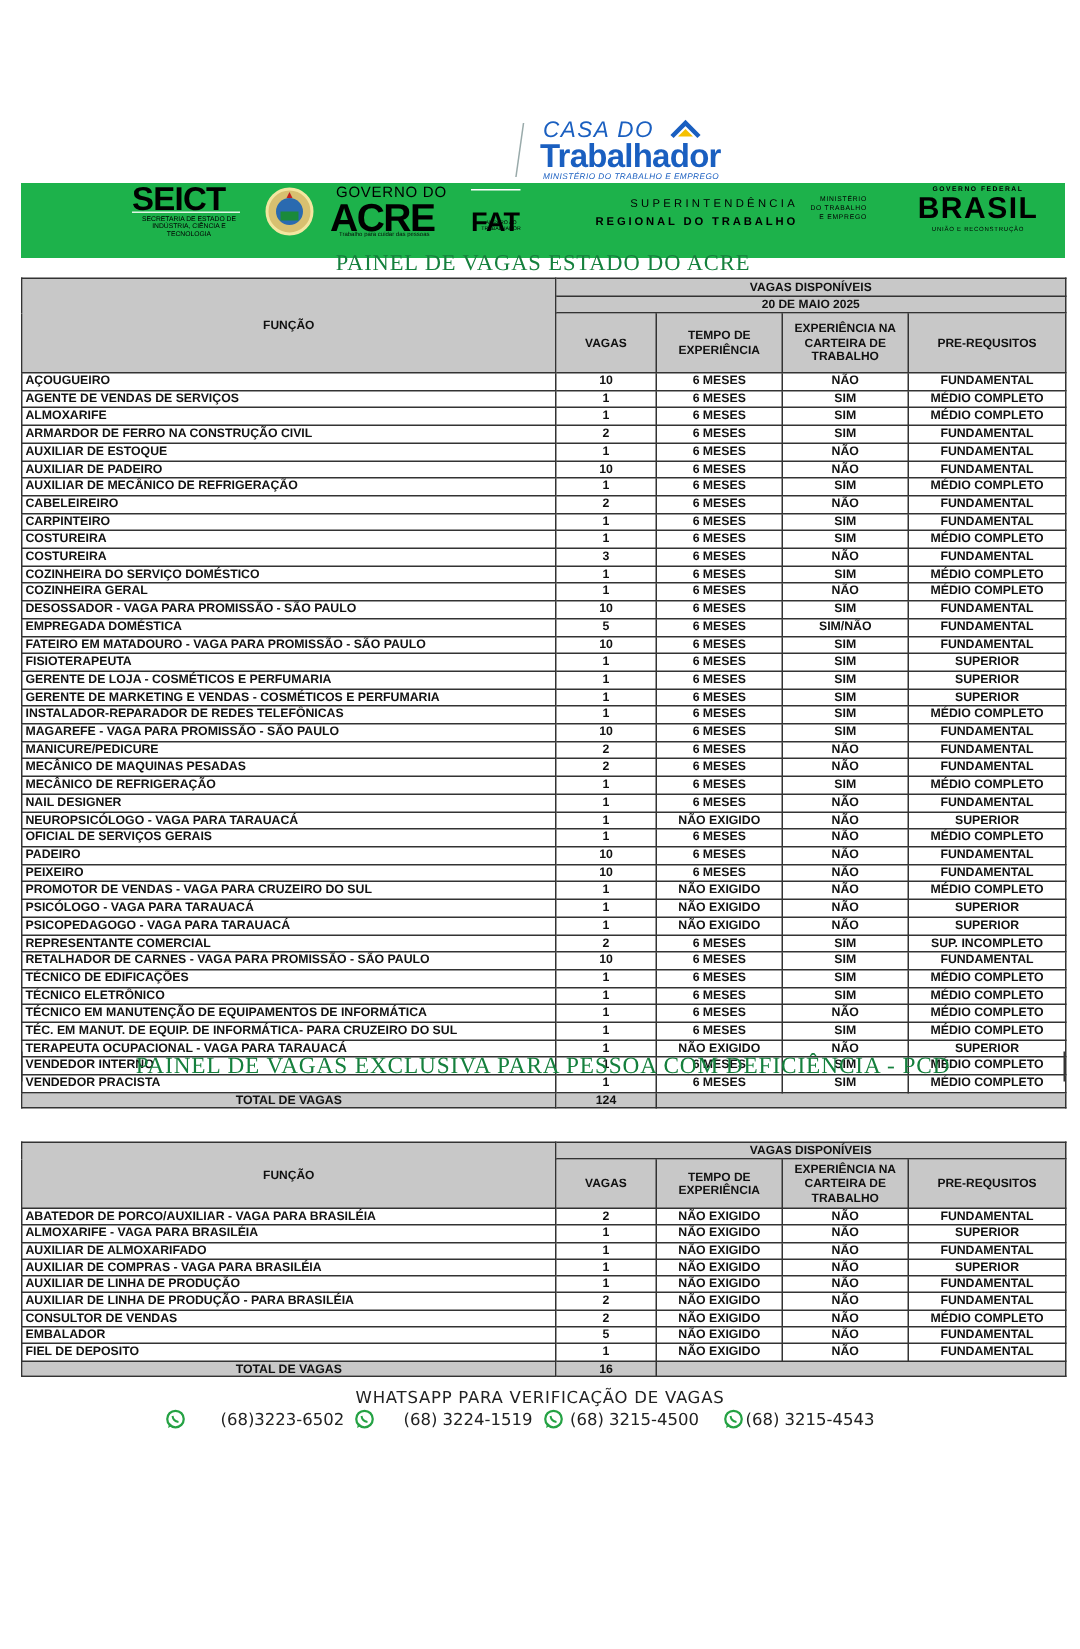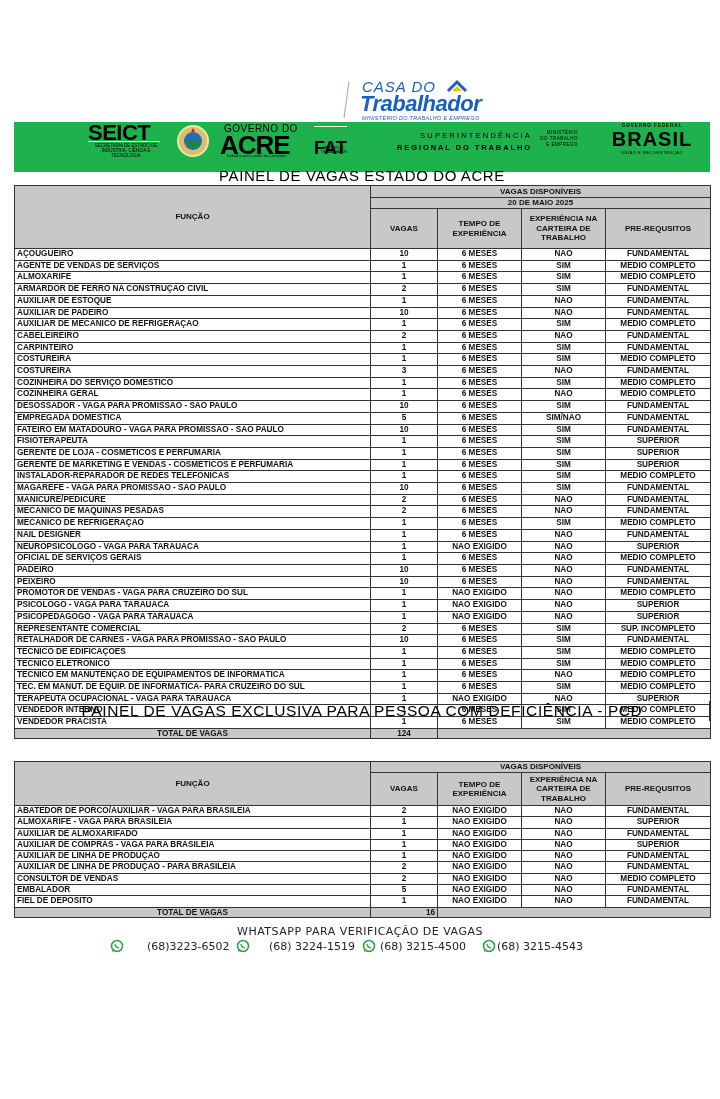--- a/index.html
+++ b/index.html
@@ -8,21 +8,21 @@
   
   .logo-top { position:absolute; left:200px; top:78px; width:310px; height:44px; }
   .sine { position:absolute; left:0; top:2px; width:140px; height:40px; }
   .sine-flag { position:absolute; left:4px; top:4px; width:40px; height:30px; }
   .sine-word { position:absolute; left:48px; top:0px; font-size:30px; font-weight:bold; font-style:italic; color:#1a5fc0; letter-spacing:-1px; line-height:32px; }
   .sine-sub { position:absolute; left:54px; top:31px; font-size:6px; color:#1a4a8a; font-weight:bold; white-space:nowrap; }
   .logo-divider { position:absolute; left:146px; top:4px; width:1px; height:36px; background:#9aa; transform:skewX(-8deg); }
   .casa { position:absolute; left:158px; top:0; width:150px; height:44px; }
   .casa-top { position:absolute; left:4px; top:0px; font-size:15px; color:#1a5fc0; font-style:italic; letter-spacing:1px; white-space:nowrap;}
   .casa-roof { position:absolute; left:88px; top:1px; width:22px; height:14px; }
-  .casa-main { position:absolute; left:2px; top:13px; font-size:22px; font-weight:bold; color:#1a5fc0; white-space:nowrap; letter-spacing:-0.5px;font-style:italic;}
+  .casa-main { position:absolute; left:2px; top:13px; font-size:22px; font-weight:bold; color:#1a5fc0; white-space:nowrap; letter-spacing:-0.5px;}
   .casa-sub { position:absolute; left:4px; top:37px; font-size:5.5px; color:#1a5fc0; font-style:italic; white-space:nowrap; letter-spacing:0.3px; }
 
   
   .banner { position:absolute; left:14px; top:122px; width:696px; height:50px; background:#1db24b; color:#000000; }
   .b-seict { position:absolute; left:74px; top:-2px; font-size:22px; font-weight:bold; letter-spacing:-0.5px; }
   .b-seict-line { position:absolute; left:74px; top:19px; width:72px; height:1px; background:#dff5e4; }
   .b-seict-sub { position:absolute; left:78px; top:21px; font-size:4.5px; line-height:5px; text-align:center; width:68px; }
   .b-crest { position:absolute; left:162px; top:2px; width:34px; height:34px; }
   .b-gov { position:absolute; left:210px; top:1px; font-size:10px; letter-spacing:0.5px; }
   .b-acre { position:absolute; left:206px; top:8px; font-size:26px; font-weight:bold; letter-spacing:-1px; }
@@ -31,21 +31,21 @@
   .b-fat-sub { position:absolute; left:302px; top:24px; font-size:3.5px; line-height:4px; text-align:center; width:36px; }
   .b-super { position:absolute; left:378px; top:8px; font-size:7.5px; letter-spacing:2.2px; text-align:right; line-height:12px; width:140px; }
   .b-super b { letter-spacing:1.9px; }
   .b-min { position:absolute; left:524px; top:8px; font-size:4.5px; line-height:6px; text-align:right; width:40px; letter-spacing:0.5px;}
   .b-brasil { position:absolute; left:584px; top:1px; width:108px; text-align:center; }
   .b-brasil .gf { font-size:4.5px; letter-spacing:1px; font-weight:bold; }
   .b-brasil .bw { font-size:20px; font-weight:bold; letter-spacing:1px; line-height:22px; }
   .b-brasil .ur { font-size:4px; letter-spacing:0.5px; }
 
   
-  .sec-title { position:absolute; left:14px; width:696px; text-align:center; font-size:15px; letter-spacing:0.6px; color:#000000; font-family:Liberation Sans, sans-serif; white-space:nowrap; }
+  .sec-title { position:absolute; left:14px; width:696px; text-align:center; font-size:15px; letter-spacing:0.6px; color:#15803d; font-family:Liberation Serif, serif; white-space:nowrap; }
   .sec-title.t1 { top:167px; height:18px; line-height:18px; }
   .sec-title.t2 { top:701px; height:20px; line-height:20px; font-size:15.5px; border-left:1.5px solid #333; border-right:1.5px solid #333; box-sizing:border-box; }
 
   
   table.grid { position:absolute; left:14px; width:696px; border-collapse:collapse; table-layout:fixed; font-size:8.2px; font-weight:bold; }
   table.grid td, table.grid th { border:1px solid #333; padding:0 2px; overflow:hidden; white-space:nowrap; }
   table.grid th { background:#c8c8c8; font-size:8px; line-height:9.5px; text-align:center; }
   table.grid td { height:10.7px; line-height:10.7px; text-align:center; }
   table.grid td.func { text-align:left; }
   table.grid tr.total td { background:#c8c8c8; height:9px; line-height:9px; }
@@ -510,21 +510,21 @@
         <td class="func">FIEL DE DEPOSITO</td>
         <td>1</td>
         <td>NÃO  EXIGIDO</td>
         <td>NÃO</td>
         <td>FUNDAMENTAL</td>
       </tr>
     </tbody>
   <tfoot>
     <tr class="total">
       <td>TOTAL DE VAGAS</td>
-      <td style="text-align:right">16</td>
+      <td style="text-align:center">16</td>
       <td colspan="3" class="empty"></td>
     </tr>
   </tfoot>
 </table>
 
 <div class="wa-title">WHATSAPP PARA VERIFICAÇÃO DE VAGAS</div>
 <div class="wa-row">
   <div class="wa-item" style="left:110px">
     <svg class="wa-icon" viewBox="0 0 14 14">
         <circle cx="7" cy="7" r="5.5" fill="none" stroke="#25a244" stroke-width="1.5"></circle>

